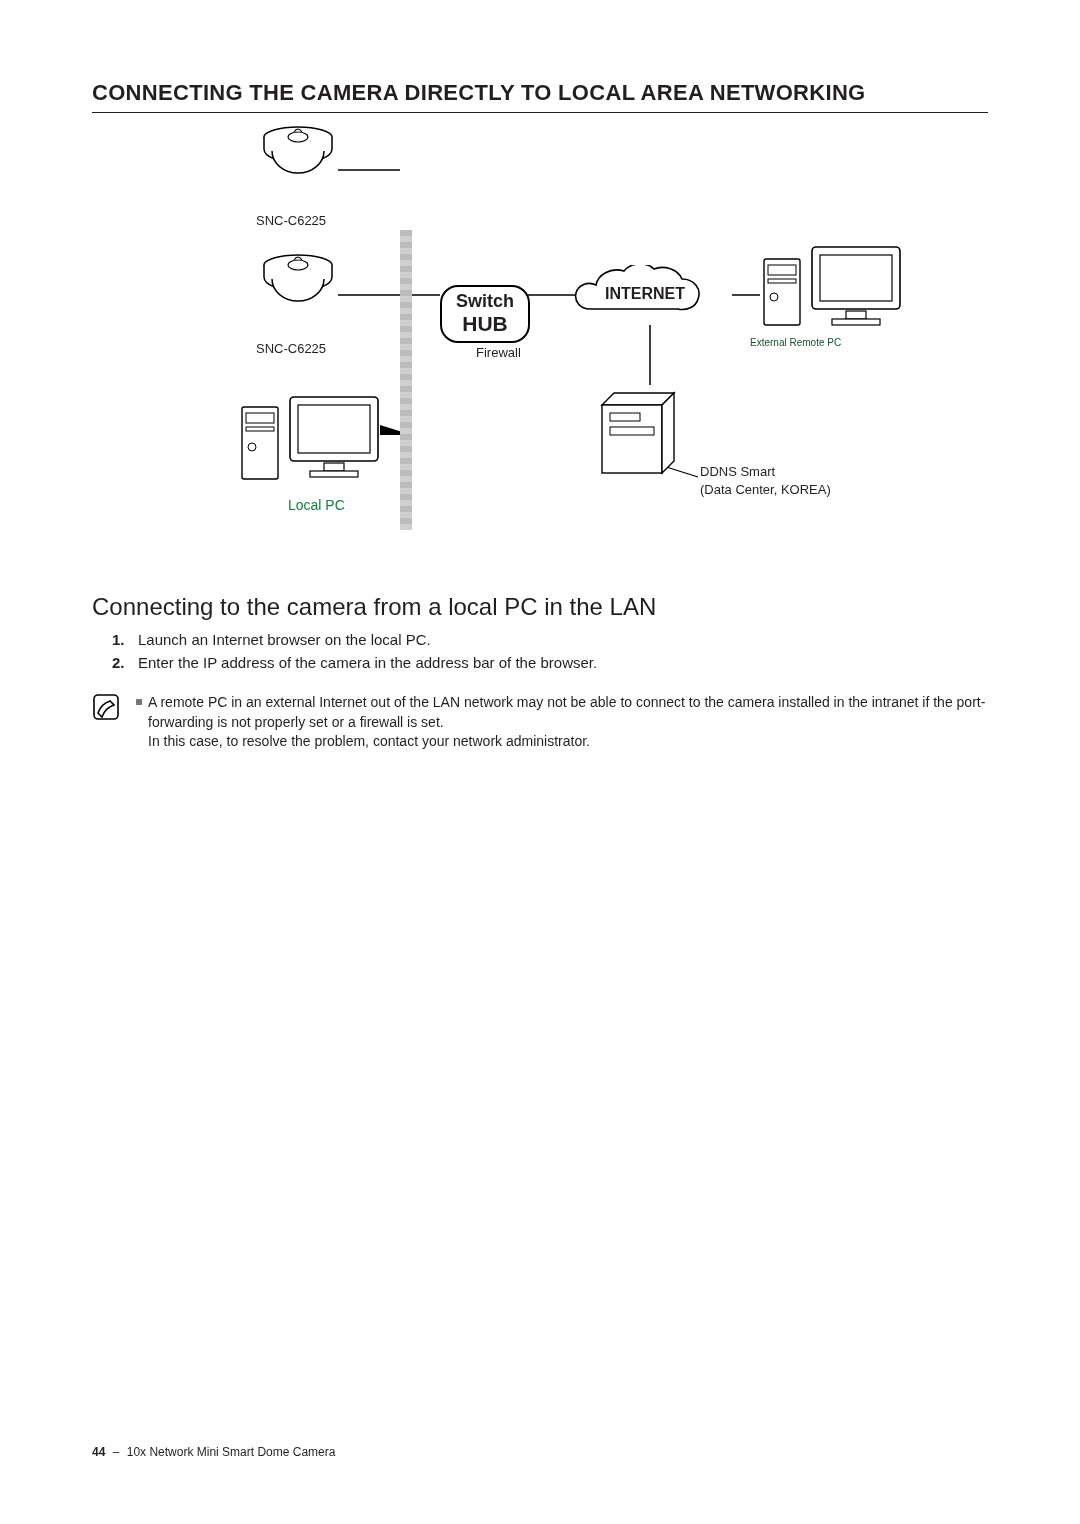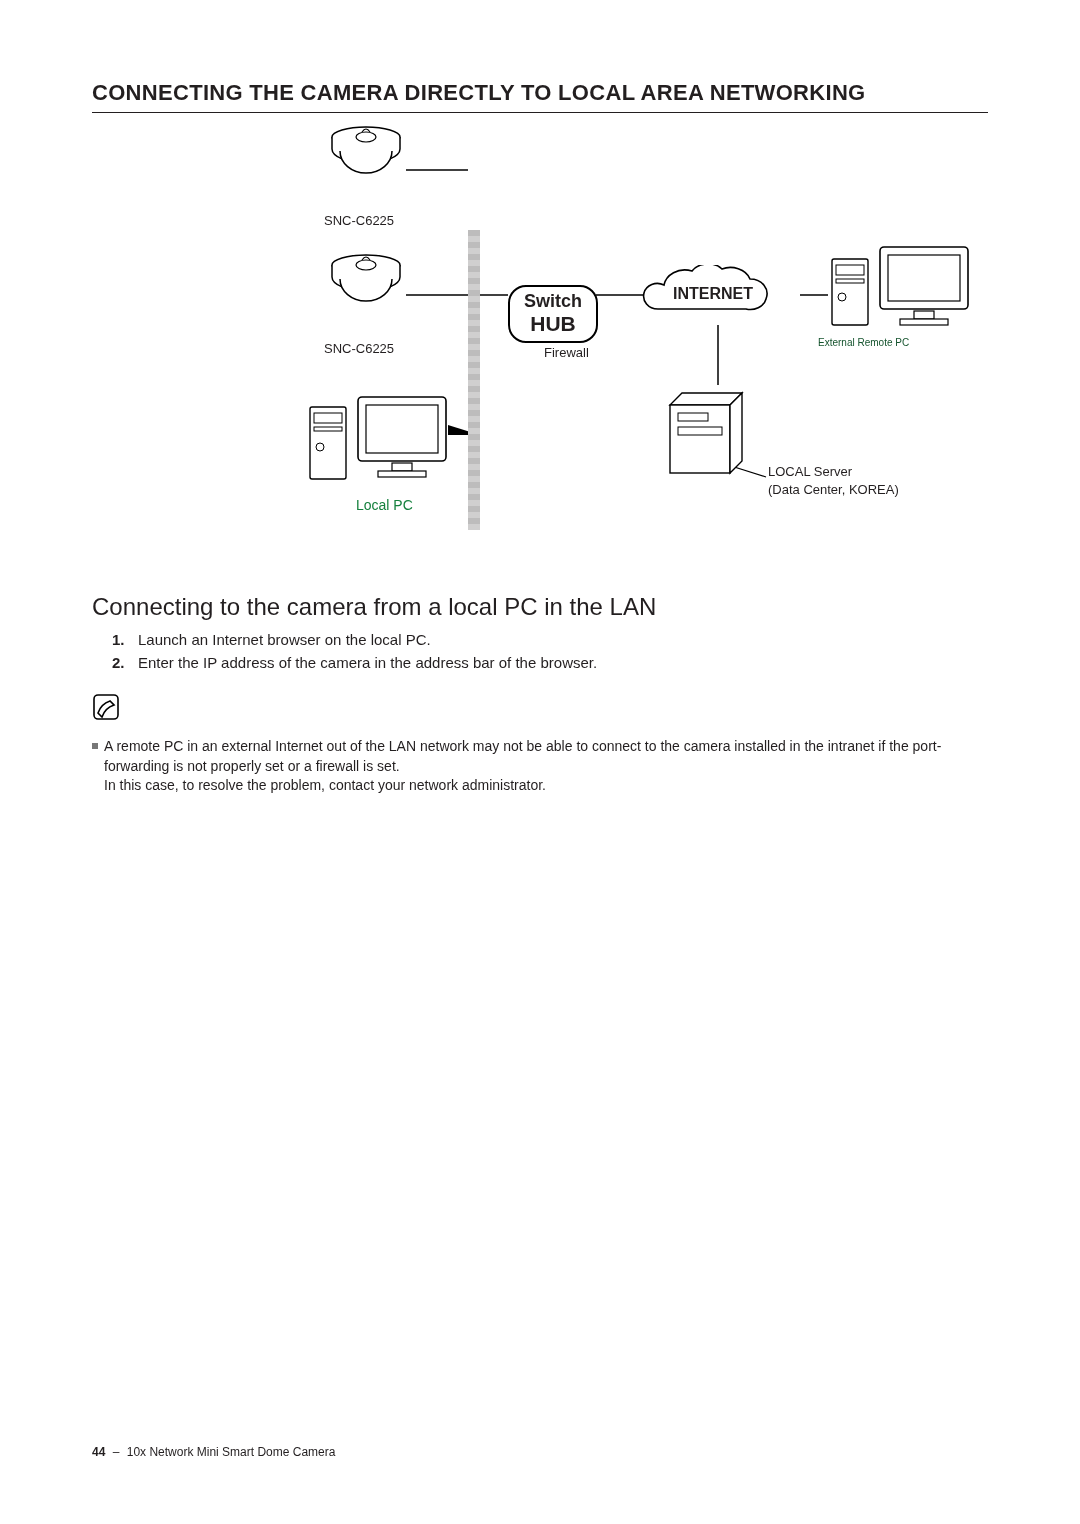--- a/index.html
+++ b/index.html
@@ -1,20 +1,20 @@
 <!DOCTYPE html>
 <html><head>
 <meta charset="utf-8">
 <style>
   * { margin: 0; padding: 0; box-sizing: border-box; }
   html, body { width: 1080px; height: 1524px; background: #fff; font-family: Arial, Helvetica, sans-serif; color: #231f20; }
   .page { padding: 80px 92px 40px 92px; position: relative; height: 100%; }
   .title { font-size: 48px; font-weight: 300; letter-spacing: 3px; border-bottom: 2px solid #231f20; padding-bottom: 4px; margin-bottom: 18px; font-family: "Helvetica Neue", Arial, sans-serif; }
   .section-heading { font-size: 22px; font-weight: 700; letter-spacing: 0.3px; border-bottom: 1px solid #231f20; padding-bottom: 6px; margin-bottom: 12px; }
-  .diagram-wrap { width: 100%; display: flex; justify-content: flex-end; margin: 6px 0 48px 0; }
+  .diagram-wrap { width: 100%; display: flex; justify-content: center; margin: 6px 0 48px 0; }
   .diagram { position: relative; width: 760px; height: 420px; }
 
   
   .camera { position: absolute; width: 80px; }
   .camera svg { display: block; }
   .cam1 { left: 98px; top: 0; }
   .cam2 { left: 98px; top: 128px; }
   .camlabel { position: absolute; font-size: 13px; color: #231f20; }
   .camlabel1 { left: 96px; top: 88px; }
   .camlabel2 { left: 96px; top: 216px; }
@@ -45,21 +45,21 @@
 
   
   .local-pc { position: absolute; left: 78px; top: 260px; }
   .local-pc-label { position: absolute; left: 128px; top: 372px; font-size: 14px; color: #15803d; }
 
   .subheading { font-size: 24px; font-weight: 400; margin: 26px 0 10px 0; }
   .steps { list-style: none; padding-left: 20px; }
   .steps li { font-size: 15px; margin: 6px 0; display: flex; gap: 8px; }
   .steps .num { font-weight: 700; min-width: 18px; }
 
-  .note-row { display: flex; align-items: flex-start; gap: 16px; margin-top: 22px; flex-direction: column; }
+  .note-row { display: flex; align-items: flex-start; gap: 16px; margin-top: 22px; }
   .note-icon { width: 28px; height: 28px; flex: 0 0 28px; }
   .note-body { font-size: 14px; color: #231f20; }
   .note-body .bullet { display: flex; gap: 6px; align-items: flex-start; }
   .note-body .sq { width: 6px; height: 6px; background: #777; margin-top: 6px; flex: 0 0 6px; }
   .note-body .txt { flex: 1; line-height: 1.4; }
 
   .footer { position: absolute; left: 92px; bottom: 65px; font-size: 12px; }
   .footer .pn { font-weight: 700; }
   .footer .dash { padding: 0 4px; }
 </style>
@@ -147,21 +147,21 @@
       <div class="tower">
         <svg width="100" height="96" viewBox="0 0 100 96">
           <polygon points="12,20 72,20 84,8 24,8" fill="#fff" stroke="#000" stroke-width="1.4"></polygon>
           <rect x="12" y="20" width="60" height="68" fill="#fff" stroke="#000" stroke-width="1.4"></rect>
           <polygon points="72,20 84,8 84,76 72,88" fill="#fff" stroke="#000" stroke-width="1.4"></polygon>
           <rect x="20" y="28" width="30" height="8" fill="#fff" stroke="#000" stroke-width="1"></rect>
           <rect x="20" y="42" width="44" height="8" fill="#fff" stroke="#000" stroke-width="1"></rect>
         </svg>
       </div>
       <div class="ddns-label">
-        <div>LOCAL Server</div>
+        <div>DDNS Smart</div>
         <div>(Data Center, KOREA)</div>
       </div>
 
       <div class="local-pc">
         <svg width="150" height="104" viewBox="0 0 150 104">
           <rect x="4" y="22" width="36" height="72" rx="2" fill="#fff" stroke="#000" stroke-width="1.4"></rect>
           <rect x="8" y="28" width="28" height="10" fill="#fff" stroke="#000" stroke-width="1"></rect>
           <rect x="8" y="42" width="28" height="4" fill="#fff" stroke="#000" stroke-width="1"></rect>
           <circle cx="14" cy="62" r="4" fill="#fff" stroke="#000" stroke-width="1"></circle>
           <rect x="52" y="12" width="88" height="64" rx="4" fill="#fff" stroke="#000" stroke-width="1.6"></rect>

